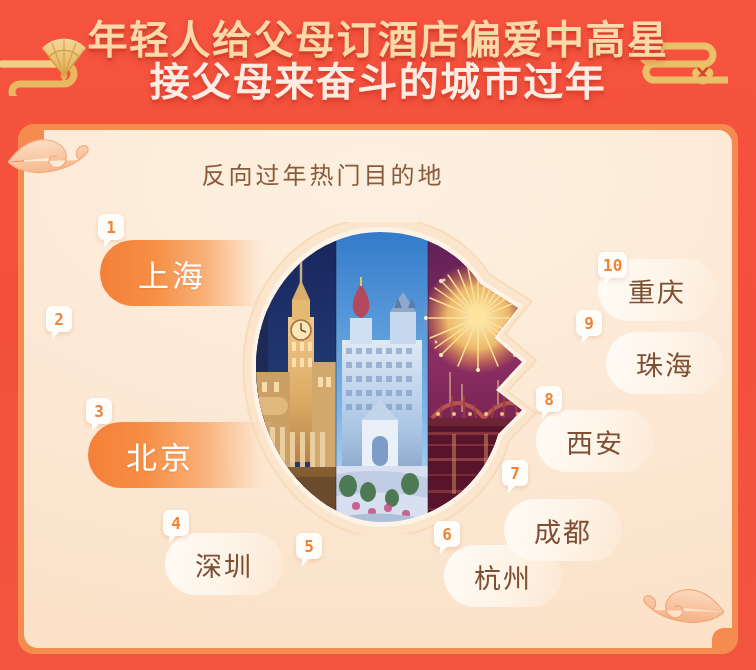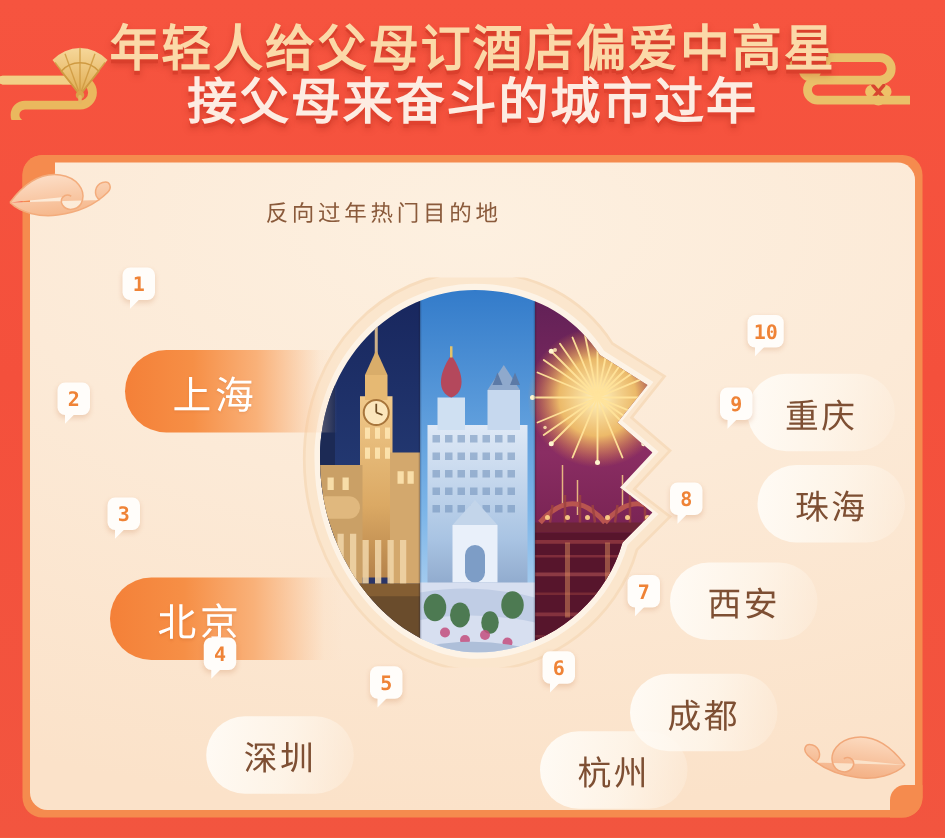--- a/index.html
+++ b/index.html
@@ -96,24 +96,24 @@
   .notch.br { left: 712px; top: 628px;  border-radius: 12px 0 16px 0; }
 
   
   .cloud { position: absolute; z-index: 5; }
   .cloud-tl { left: 6px;   top: 128px; }
   .cloud-br { left: 640px; top: 578px; }
 
   
   .subtitle {
     position: absolute;
-    left: 0; top: 156px;
+    left: 16px; top: 156px;
     width: 614px;
     text-align: center;
-    font-size: 18px;
+    font-size: 24px;
     font-weight: 400;
     color: #8a5a3b;
     letter-spacing: 3px;
     z-index: 7;
   }
 
   
   .collage {
     position: absolute;
     left: 222px; top: 222px;
@@ -124,21 +124,20 @@
 
   
   .pill {
     position: absolute;
     z-index: 7;
     display: flex;
     align-items: center;
     box-sizing: border-box;
     border-radius: 34px;
     white-space: nowrap;
-    margin-top: 40px;
   }
   
   .pill.top {
     height: 66px;
     padding-left: 38px;
     background: linear-gradient(90deg, #f48038 0%, #f68f46 32%, #f9b179 62%, rgba(251,220,190,0.25) 92%, rgba(251,226,201,0) 100%);
     border-radius: 33px 0 0 33px;
   }
   .pill.top .pill-label {
     font-size: 31px;
@@ -197,21 +196,21 @@
   .b1  { left: 98px;  top: 214px; }
   .p2  { left: 48px;  top: 332px; width: 190px; }
   .b2  { left: 46px;  top: 306px; }
   .p3  { left: 88px;  top: 422px; width: 186px; }
   .b3  { left: 86px;  top: 398px; }
 
   .p4  { left: 165px; top: 533px; width: 118px; }
   .b4  { left: 163px; top: 510px; }
   .p5  { left: 296px; top: 556px; width: 118px; }
   .b5  { left: 296px; top: 533px; }
-  .p6  { left: 432px; top: 545px; width: 118px; }
+  .p6  { left: 444px; top: 545px; width: 118px; }
   .b6  { left: 434px; top: 521px; }
   .p7  { left: 504px; top: 499px; width: 118px; }
   .b7  { left: 502px; top: 460px; }
   .p8  { left: 536px; top: 410px; width: 118px; }
   .b8  { left: 536px; top: 386px; }
   .p9  { left: 606px; top: 332px; width: 118px; }
   .b9  { left: 576px; top: 310px; }
   .p10 { left: 598px; top: 259px; width: 118px; }
   .b10 { left: 598px; top: 252px; }
 </style>

